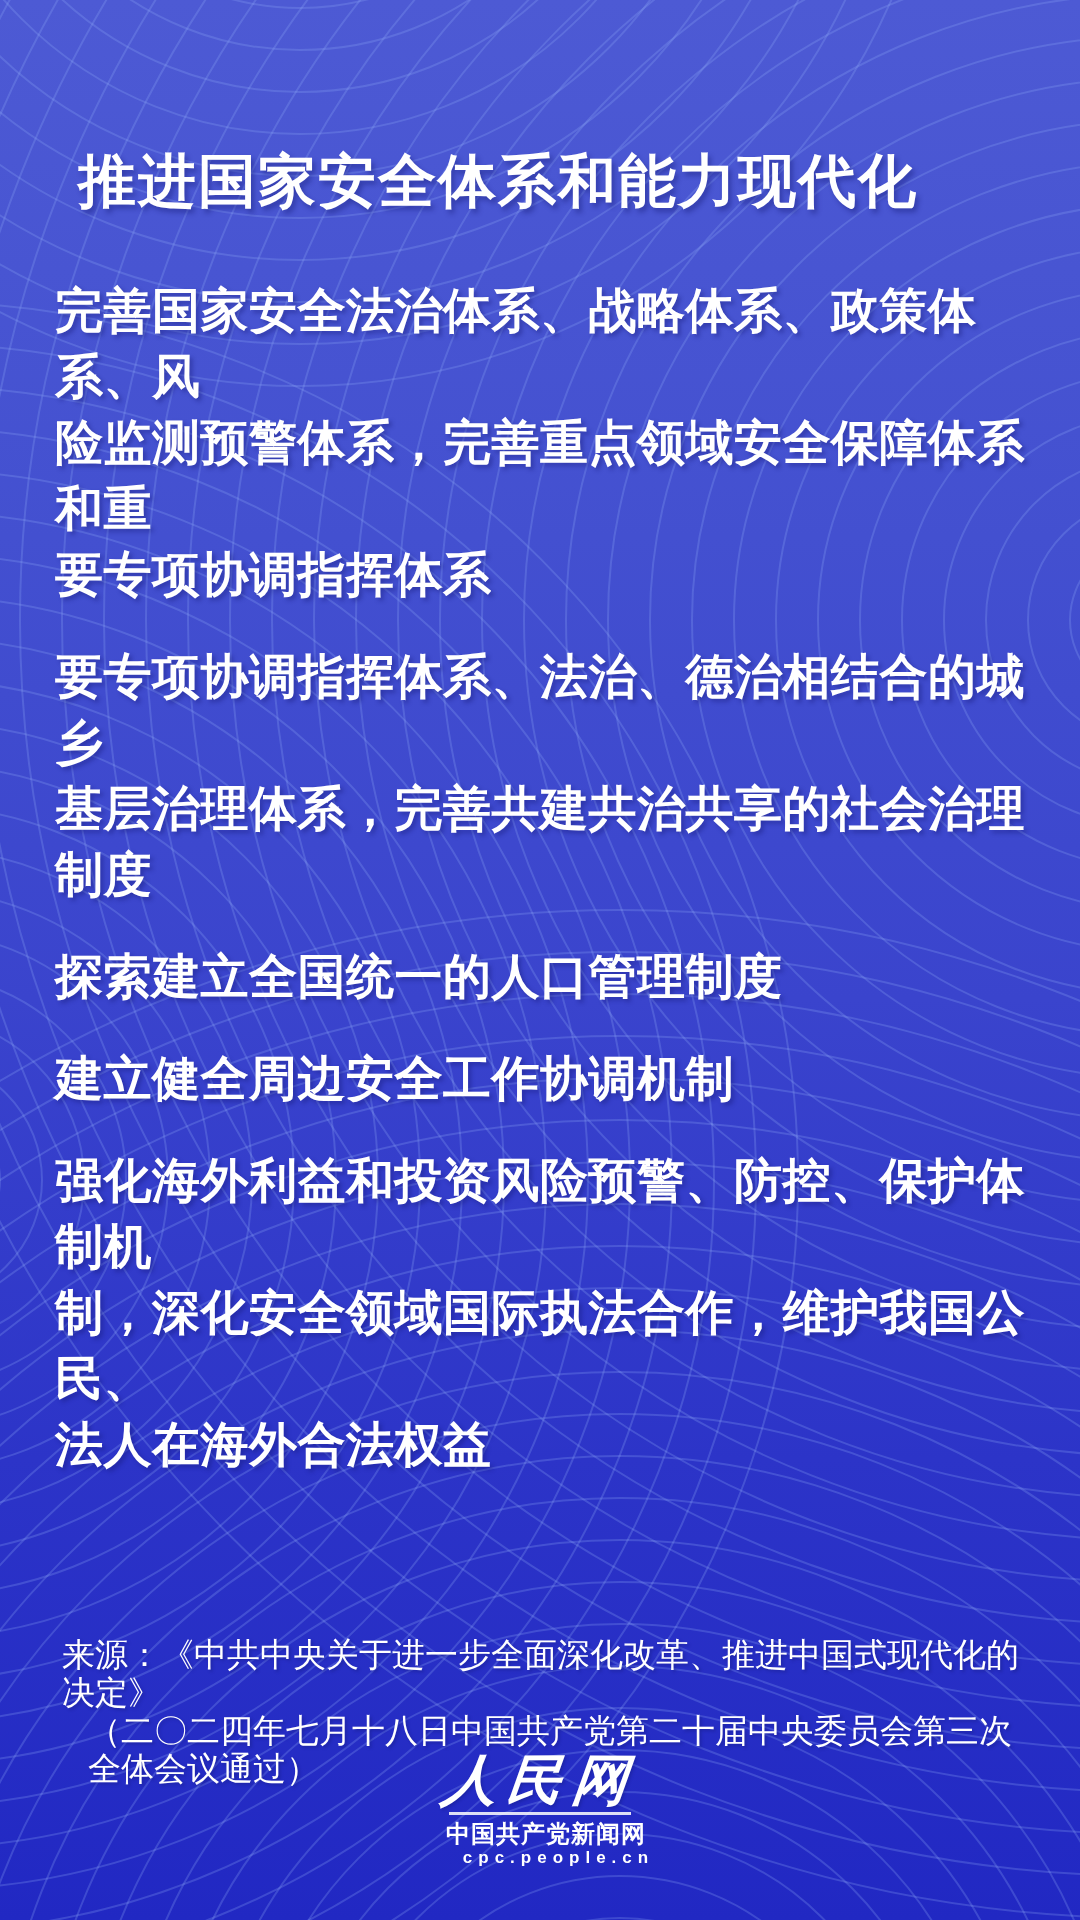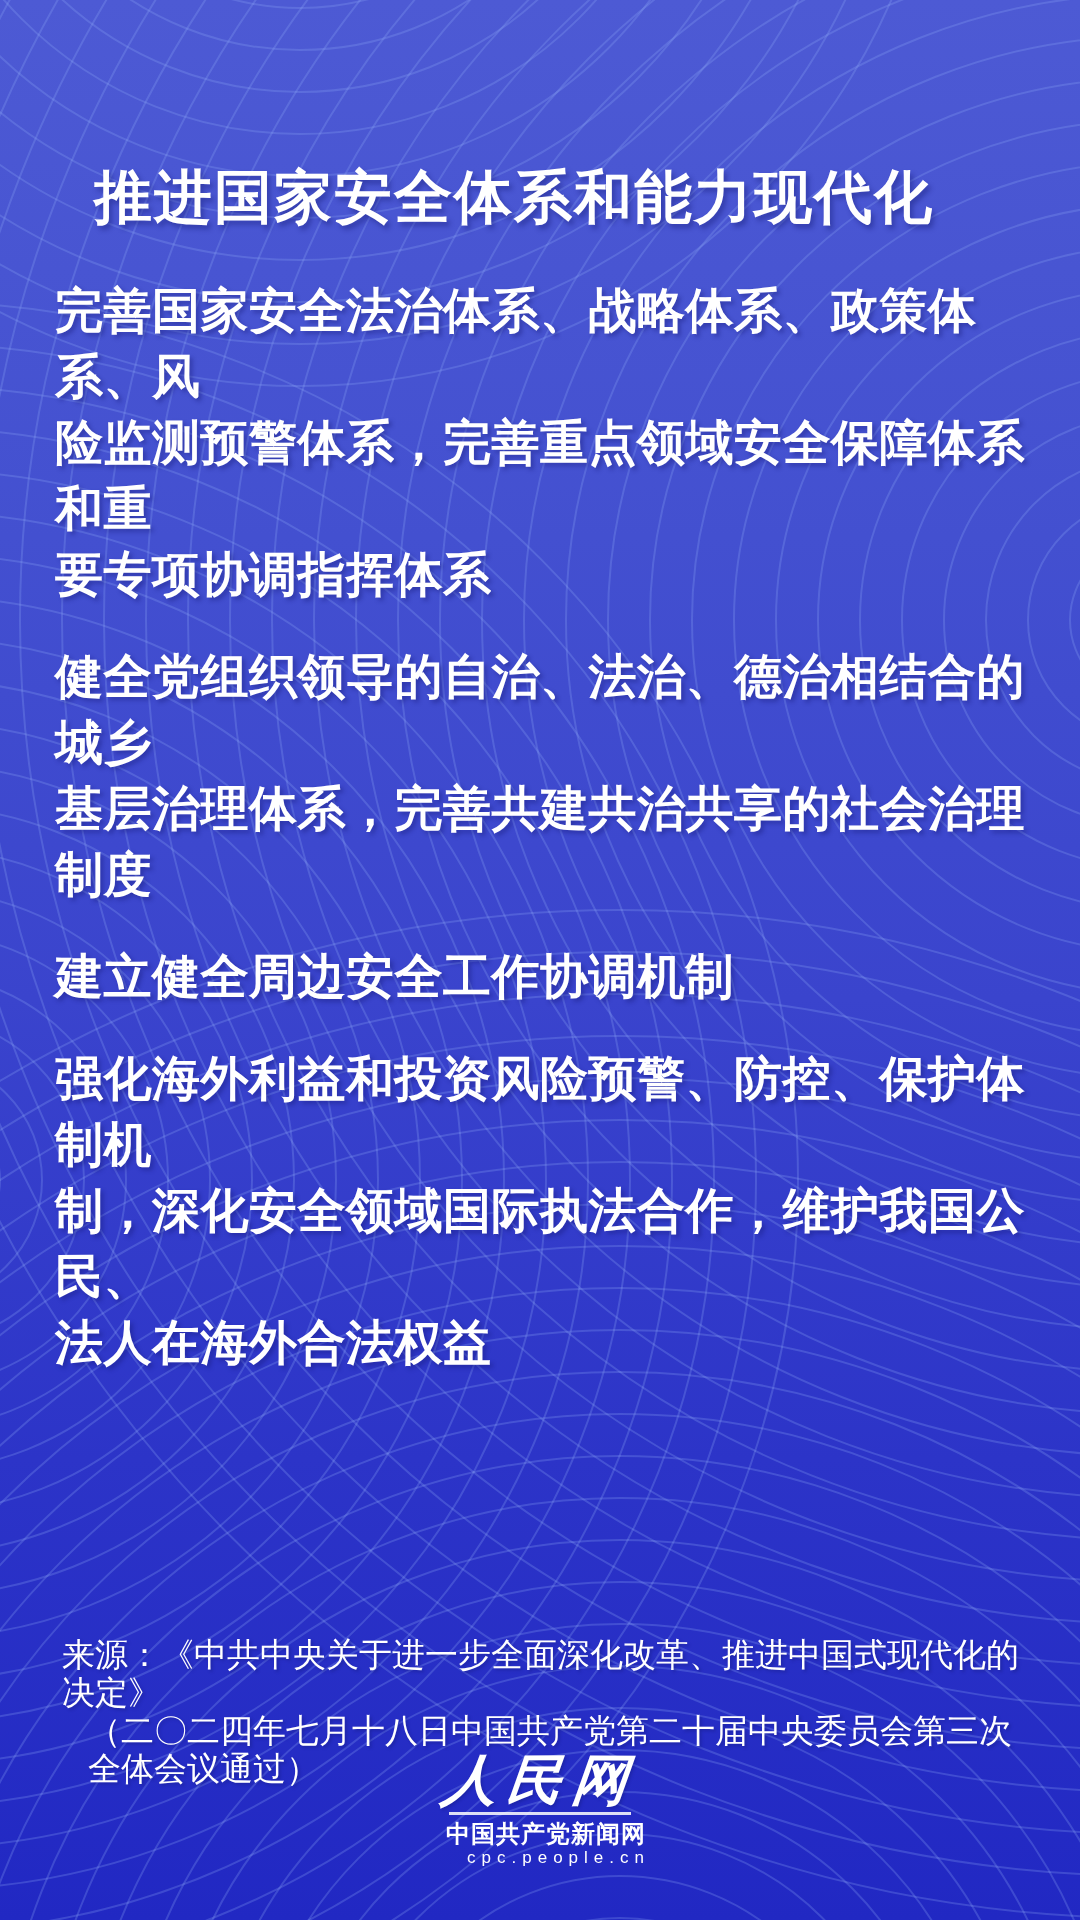--- a/index.html
+++ b/index.html
@@ -35,21 +35,21 @@
     fill: none;
     stroke: var(--ripple, #8fa9f6);
     stroke-opacity: 0.26;
     stroke-width: 2;
   }
   .title {
     position: absolute;
     top: 143px;
     left: 0;
     width: 996px;
-    margin: 16px;
+    margin: 0;
     text-align: center;
     font-size: 58px;
     font-weight: 800;
     letter-spacing: 2px;
     color: var(--text, #ffffff);
     text-shadow: 3px 4px 5px rgba(18, 22, 110, 0.40);
     white-space: nowrap;
   }
   .content {
     position: absolute;
@@ -106,21 +106,21 @@
   }
   .site-name {
     font-size: 24px;
     font-weight: 800;
     letter-spacing: 1px;
     line-height: 27px;
     padding-left: 12px;
   }
   .site-url {
     font-size: 17px;
-    font-weight: 400;
+    font-weight: 700;
     letter-spacing: 6px;
     line-height: 22px;
     margin-left: 37px;
   }
 </style>
 </head>
 <body>
 
 <div class="poster">
 
@@ -216,22 +216,23 @@
       <circle cx="300" cy="-260" r="604"></circle>
       <circle cx="300" cy="-260" r="646"></circle>
     </svg>
 
   <h1 class="title">推进国家安全体系和能力现代化</h1>
 
   <div class="content">
     <p class="para">完善国家安全法治体系、战略体系、政策体系、风
 险监测预警体系，完善重点领域安全保障体系和重
 要专项协调指挥体系</p>
-    <p class="para">健全党组织领导的自治、法治、德治相结合的城乡
+    <p class="para">要专项协调指挥体系、法治、德治相结合的城乡
 基层治理体系，完善共建共治共享的社会治理制度</p>
+    <p class="para">探索建立全国统一的人口管理制度</p>
     <p class="para">建立健全周边安全工作协调机制</p>
     <p class="para">强化海外利益和投资风险预警、防控、保护体制机
 制，深化安全领域国际执法合作，维护我国公民、
 法人在海外合法权益</p>
   </div>
 
   <div class="source">
     <div class="source-line1">来源：《中共中央关于进一步全面深化改革、推进中国式现代化的决定》</div>
     <div class="source-line2">（二〇二四年七月十八日中国共产党第二十届中央委员会第三次全体会议通过）</div>
   </div>

